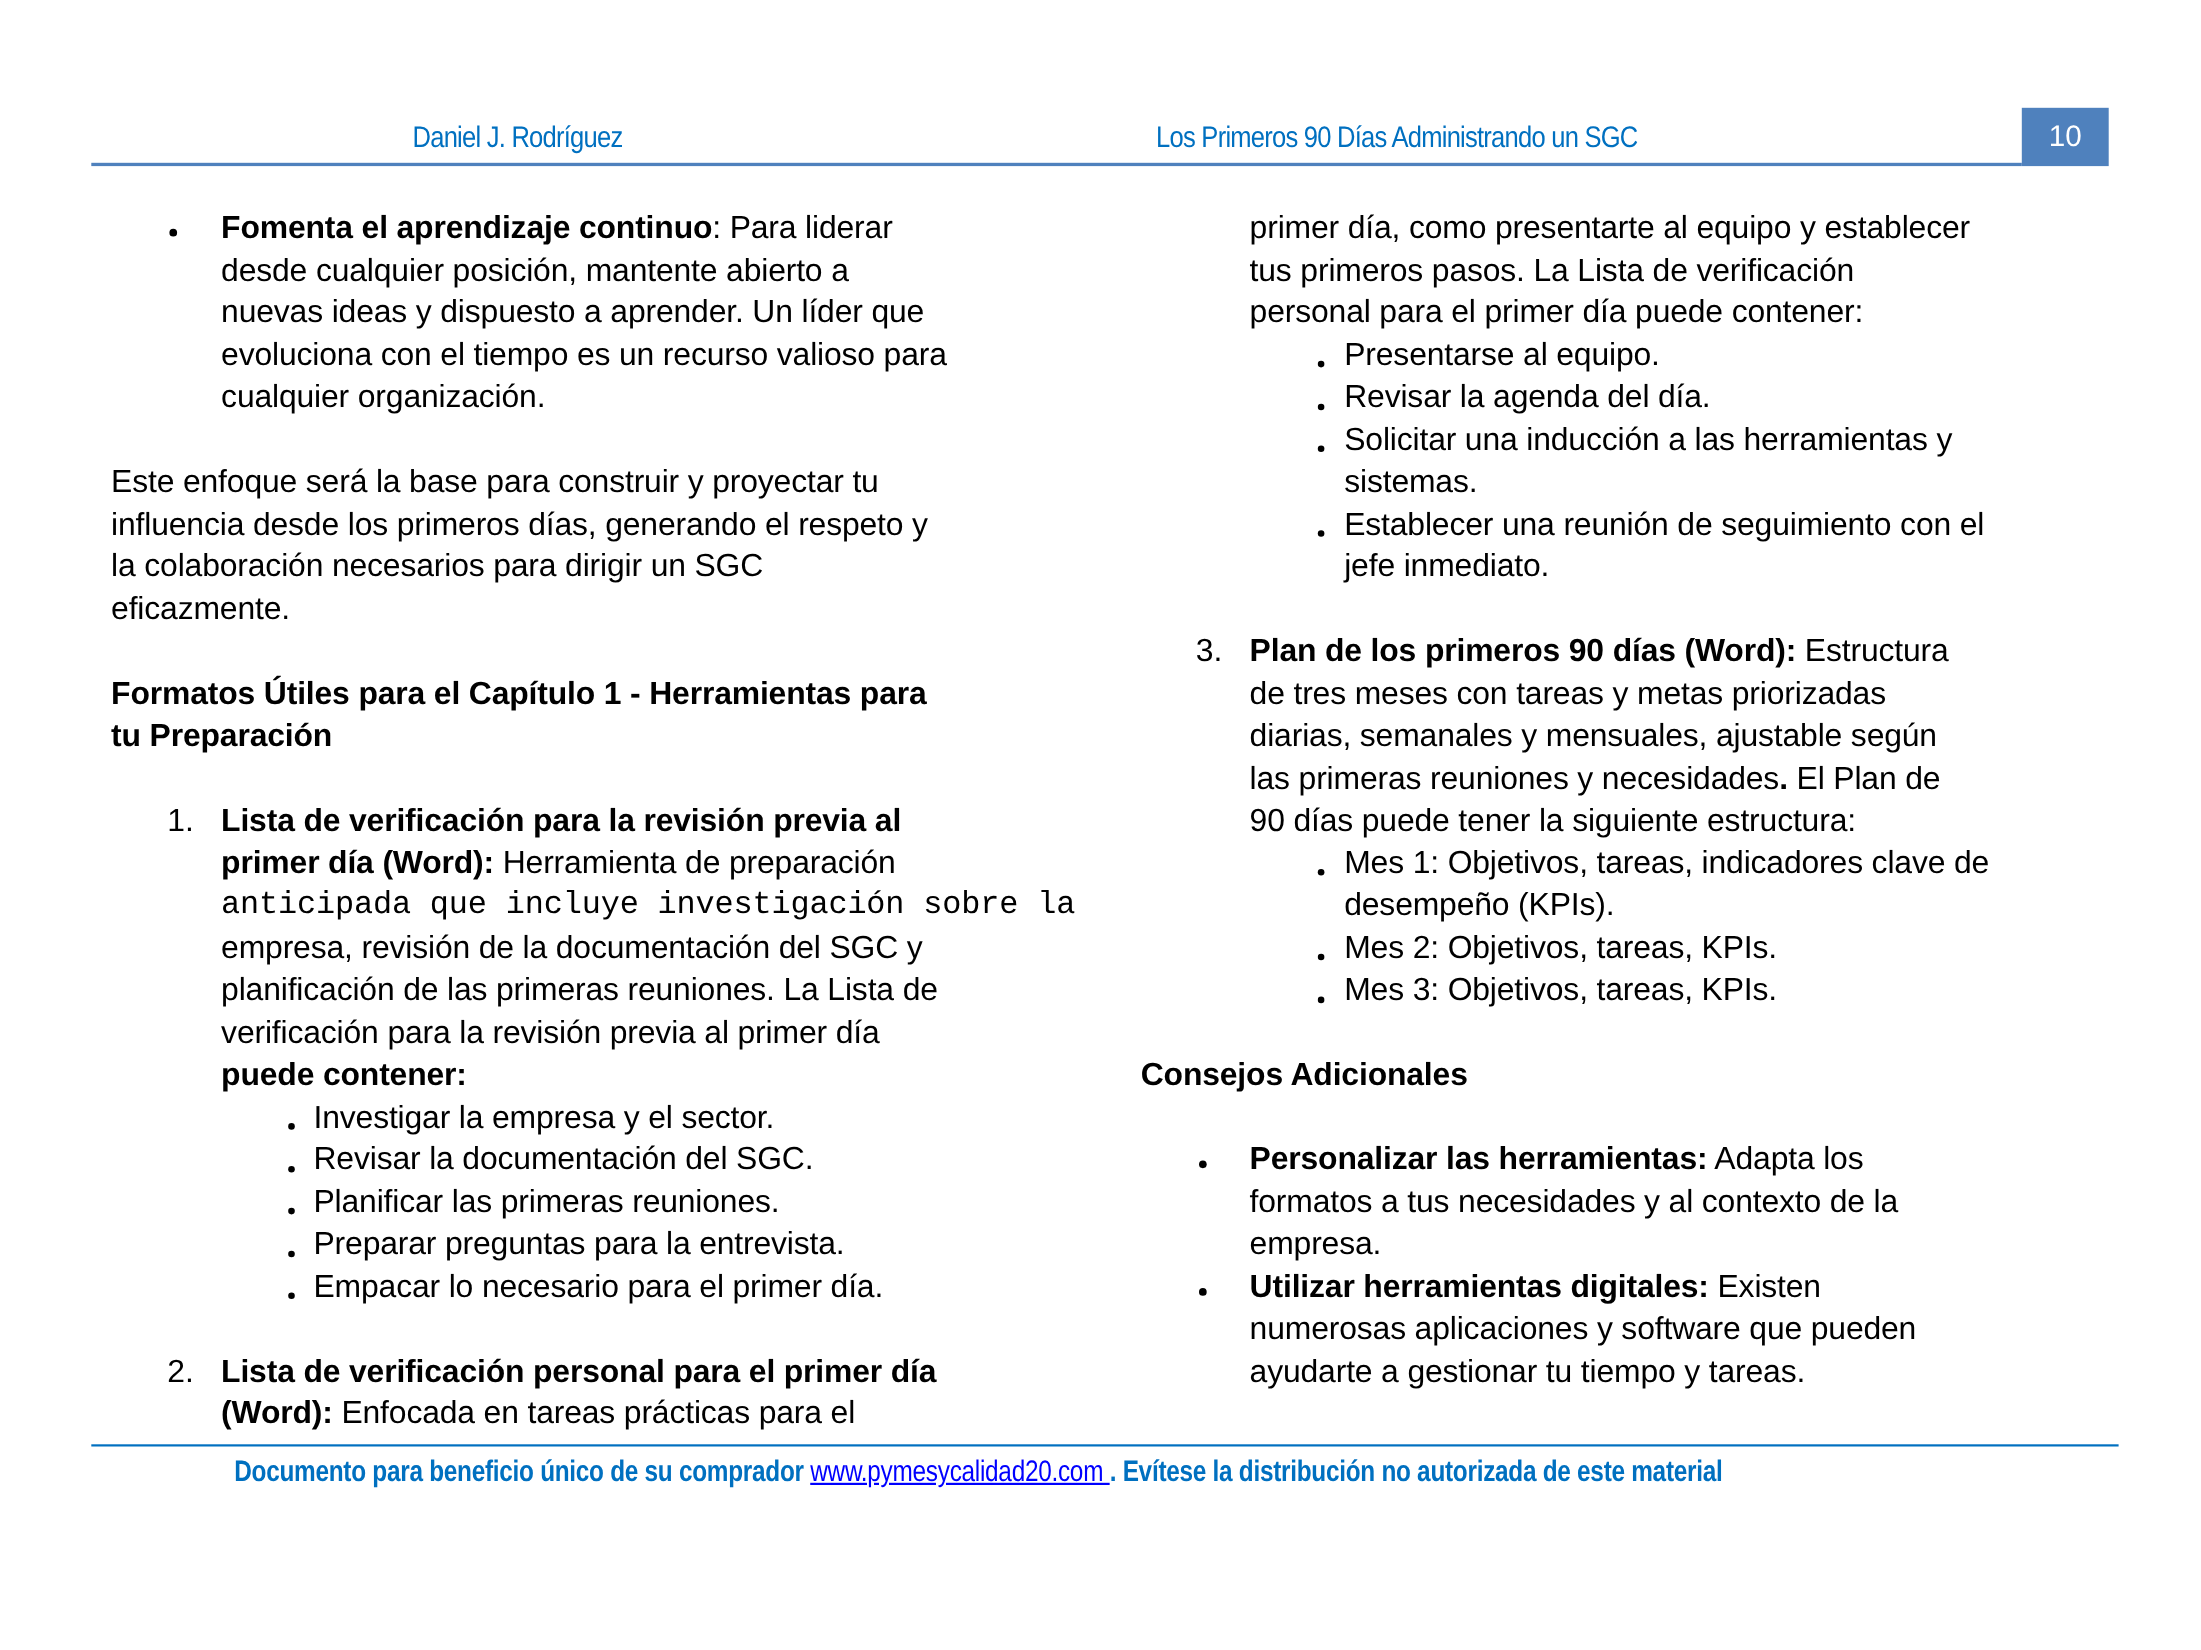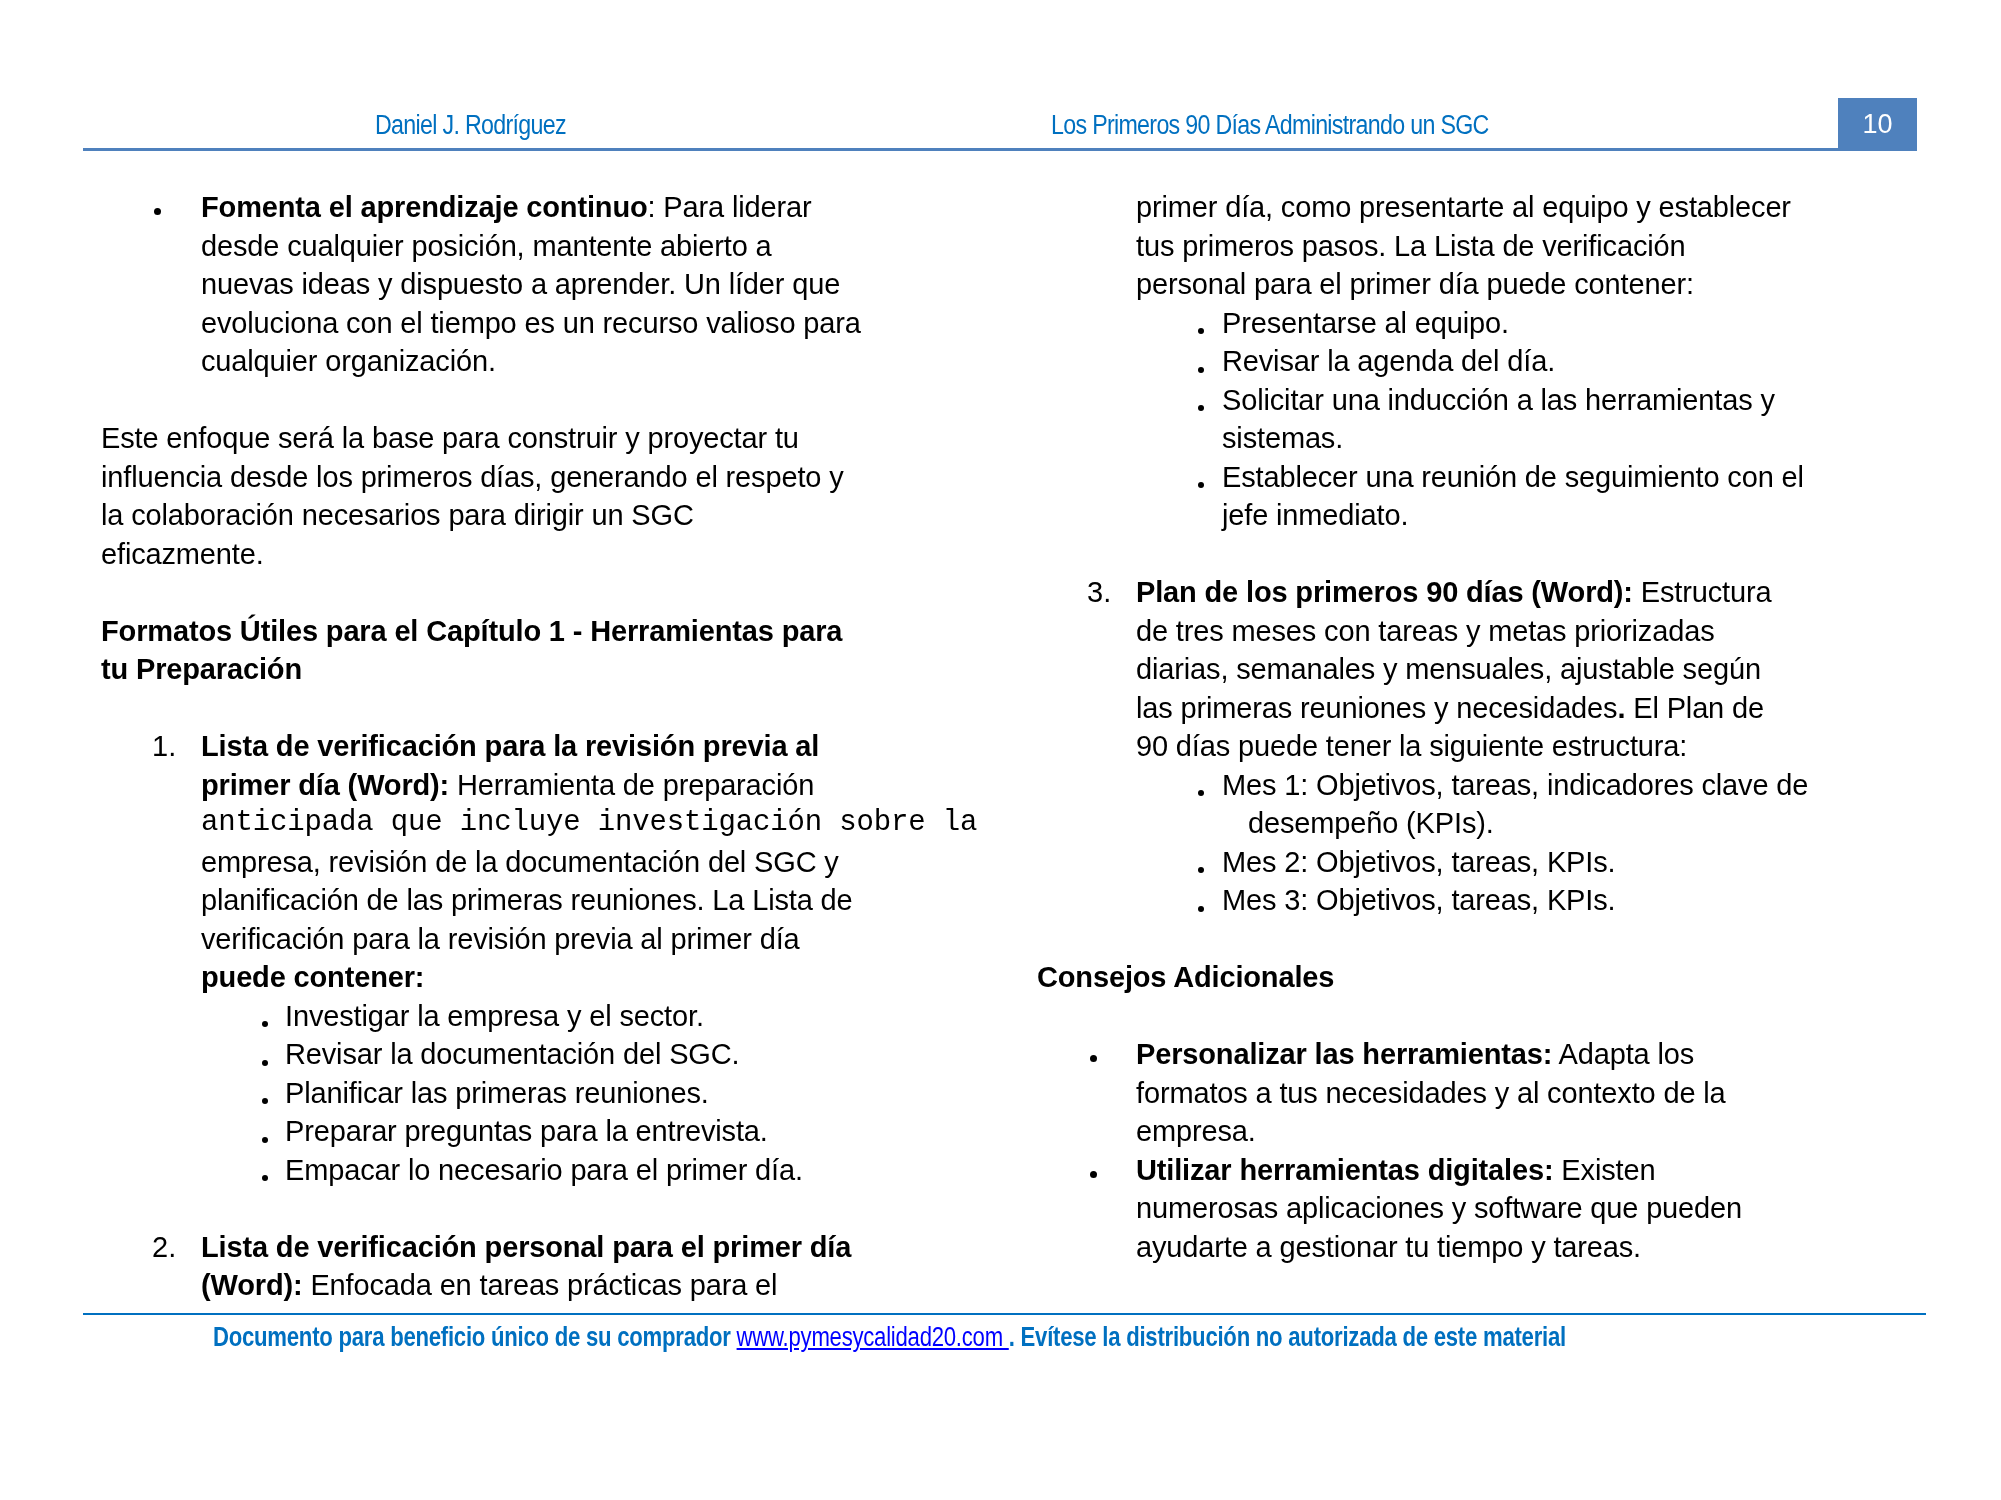--- a/index.html
+++ b/index.html
@@ -99,21 +99,21 @@
 
     <div class="mk" style="left:1087px; top:573px;">3.</div>
     <div class="ln" style="left:1136px; top:573px;"><b>Plan de los primeros 90 días (Word):</b><span> Estructura</span></div>
     <div class="ln" style="left:1136px; top:611.5px;">de tres meses con tareas y metas priorizadas</div>
     <div class="ln" style="left:1136px; top:650px;">diarias, semanales y mensuales, ajustable según</div>
     <div class="ln" style="left:1136px; top:688.5px;"><span>las primeras reuniones y necesidades</span><b>.</b><span> El Plan de</span></div>
     <div class="ln" style="left:1136px; top:727px;">90 días puede tener la siguiente estructura:</div>
 
     <div class="sdot" style="left:1198px; top:790px;"></div>
     <div class="ln" style="left:1222px; top:765.5px;">Mes 1: Objetivos, tareas, indicadores clave de</div>
-    <div class="ln" style="left:1248px; top:804px;">desempeño (KPIs).</div>
+    <div class="ln" style="left:1222px; top:804px;">desempeño (KPIs).</div>
     <div class="sdot" style="left:1198px; top:867px;"></div>
     <div class="ln" style="left:1222px; top:842.5px;">Mes 2: Objetivos, tareas, KPIs.</div>
     <div class="sdot" style="left:1198px; top:905.5px;"></div>
     <div class="ln" style="left:1222px; top:881px;">Mes 3: Objetivos, tareas, KPIs.</div>
 
     <div class="ln" style="left:1037px; top:958px; font-weight:bold;">Consejos Adicionales</div>
 
     <div class="dot" style="left:1090px; top:1055px;"></div>
     <div class="ln" style="left:1136px; top:1035px;"><b>Personalizar las herramientas:</b><span> Adapta los</span></div>
     <div class="ln" style="left:1136px; top:1073.5px;">formatos a tus necesidades y al contexto de la</div>

